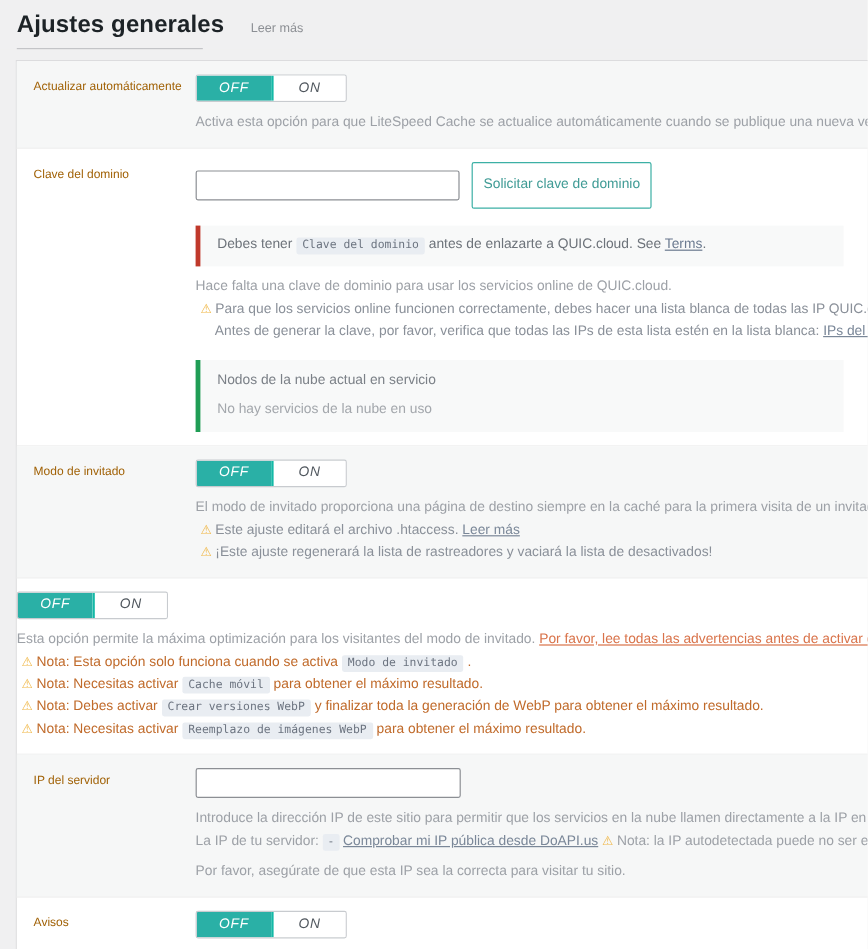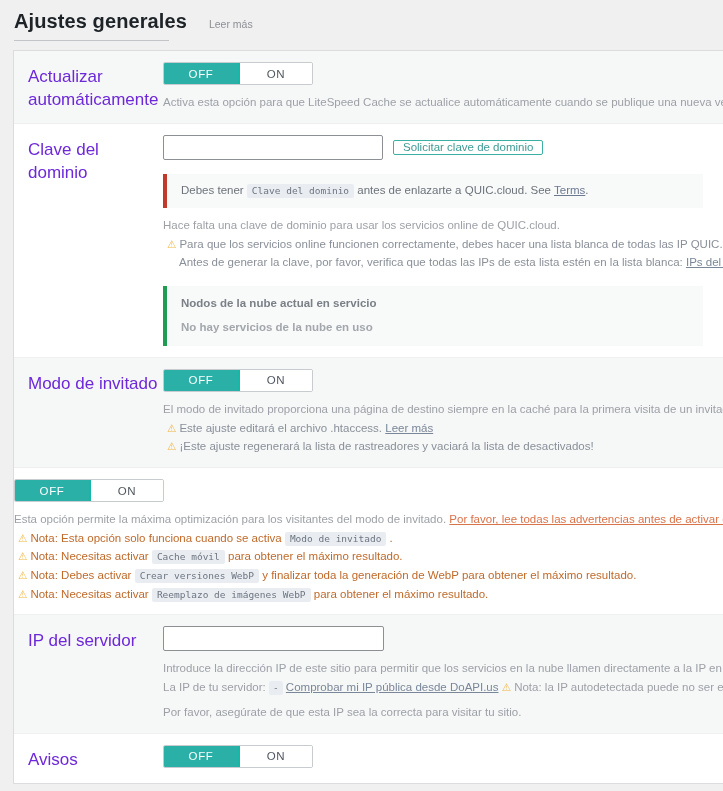--- a/index.html
+++ b/index.html
@@ -58,46 +58,47 @@
     border-bottom: 1px solid #f0f0f1;
   }
   .row.shaded { background: #f6f7f7; }
   .row:last-of-type { border-bottom: none; }
 
   .row-label {
     width: 149px;
     flex: 0 0 149px;
     padding-left: 14px;
     padding-top: 4px;
-    font-size: 17px;
-    color: #6d28d9;
+    font-size: 10px;
+    color: #a16207;
     line-height: 1.35;
   }
   .row-body { flex: 1 1 auto; padding-right: 10px; min-width: 0; }
 
   
   .toggle {
     display: inline-flex;
     border: 1px solid #c8cbcf;
     border-radius: 2px;
     overflow: hidden;
     background: #fff;
     height: 23px;
   }
   .toggle .seg {
-    width: 74px;
+    width: 62px;
     display: flex;
     align-items: center;
     justify-content: center;
     font-size: 11.5px;
     letter-spacing: .6px;
     color: #50575e;
     background: #fff;
     cursor: pointer;
     user-select: none;
+    font-style: italic;
   }
   .toggle .seg.on {
     background: #2ab0a6;
     color: #ffffff;
     border-color: #2ab0a6;
   }
   .toggle .seg + .seg { border-left: 2px solid #14b8a6; }
 
   
   .desc {
@@ -152,21 +153,21 @@
     background: #fff;
     font-family: "Liberation Sans", sans-serif;
     font-size: 12px;
     padding: 0 6px;
     color: #2c3338;
     outline: none;
   }
   .txt-input.wide { width: 221px; }
   .inline-row { display: flex; align-items: center; gap: 10px; }
   .btn-outline {
-    height: 15px;
+    height: 39px;
     padding: 0 9px;
     background: #fff;
     border: 1px solid #3cb0a5;
     border-radius: 2px;
     color: #3f9b95;
     font-family: "Liberation Sans", sans-serif;
     font-size: 11.5px;
     cursor: pointer;
     white-space: nowrap;
   }
@@ -185,21 +186,20 @@
     margin-bottom: 11px;
   }
   .callout .c-body {
     font-size: 11.5px;
     color: #6d737a;
     white-space: nowrap;
   }
   .callout.green {
     border-left-color: #1f9d55;
     padding: 11px 14px 13px;
-    font-weight: bold;
   }
   .callout.green .c-title {
     color: #7b8087;
     font-size: 11.5px;
     margin-bottom: 12px;
   }
   .callout.green .c-body { color: #a3a7ac; }
 </style>
 </head>
 <body>

